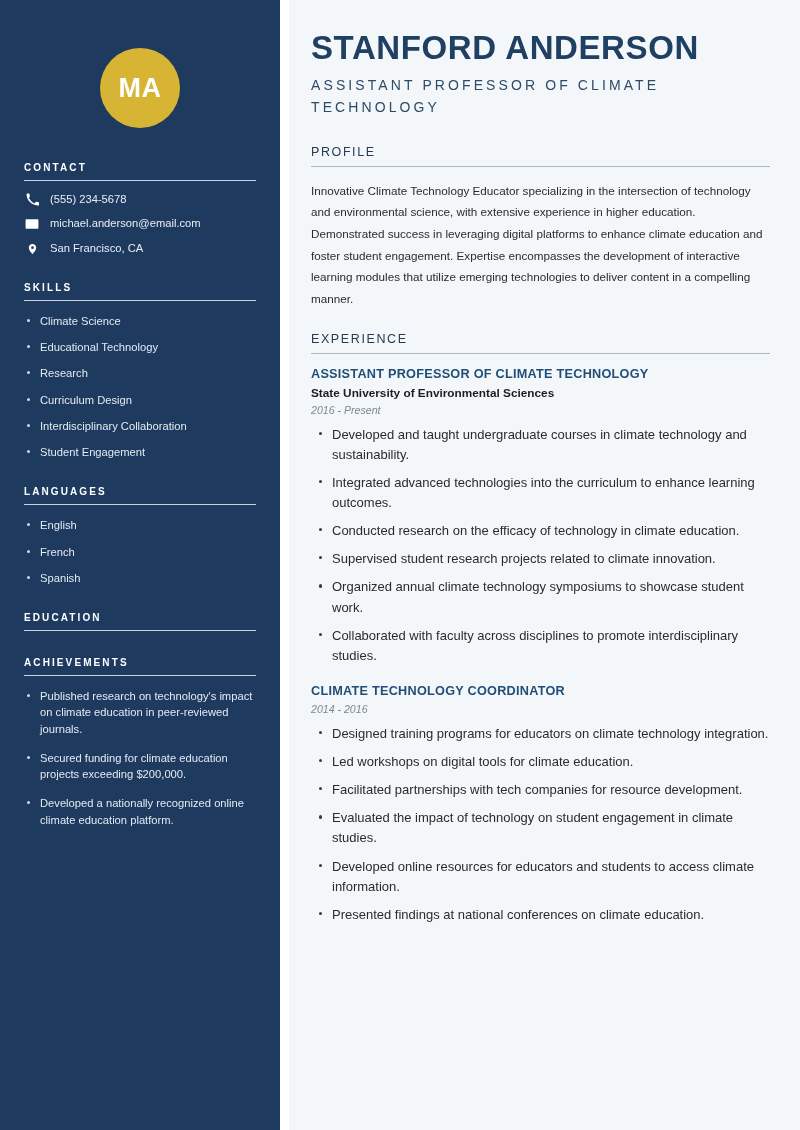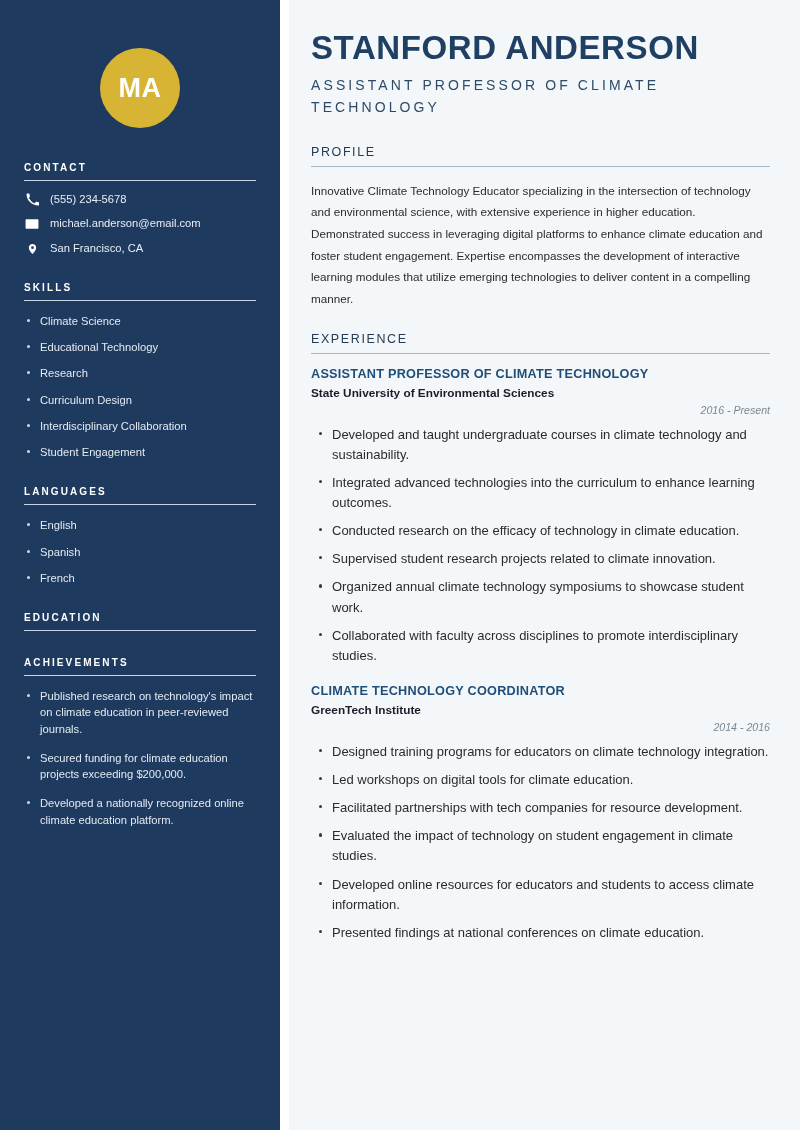--- a/index.html
+++ b/index.html
@@ -184,21 +184,20 @@
     font-size: 11.8px;
     font-weight: bold;
     color: #1b1b2a;
     margin: 0 0 4px 0;
   }
   .exp-dates {
     font-size: 10.6px;
     font-style: italic;
     color: #7b8794;
     margin: 0 0 9px 0;
-    text-align: right;
   }
   .exp-bullets {
     list-style: none;
     margin: 0;
     padding: 0;
   }
   .exp-bullets li {
     position: relative;
     padding-left: 21px;
     margin-bottom: 8px;
@@ -270,22 +269,22 @@
         <li>Interdisciplinary Collaboration</li>
         <li>Student Engagement</li>
       </ul>
     </section>
 
     <section class="side-section">
       <h2 class="side-heading">LANGUAGES</h2>
       <div class="side-rule"></div>
       <ul class="side-bullets">
         <li>English</li>
+        <li>French</li>
         <li>Spanish</li>
-        <li>French</li>
       </ul>
     </section>
 
     <section class="side-section">
       <h2 class="side-heading">EDUCATION</h2>
       <div class="side-rule"></div>
     </section>
 
     <section class="side-section">
       <h2 class="side-heading">ACHIEVEMENTS</h2>
@@ -325,21 +324,20 @@
           <li>Integrated advanced technologies into the curriculum to enhance learning outcomes.</li>
           <li>Conducted research on the efficacy of technology in climate education.</li>
           <li>Supervised student research projects related to climate innovation.</li>
           <li>Organized annual climate technology symposiums to showcase student work.</li>
           <li>Collaborated with faculty across disciplines to promote interdisciplinary studies.</li>
         </ul>
       </div>
 
       <div class="exp-entry">
         <h3 class="exp-title">CLIMATE TECHNOLOGY COORDINATOR</h3>
-        <div class="exp-company">GreenTech Institute</div>
         <div class="exp-dates">2014 - 2016</div>
         <ul class="exp-bullets">
           <li>Designed training programs for educators on climate technology integration.</li>
           <li>Led workshops on digital tools for climate education.</li>
           <li>Facilitated partnerships with tech companies for resource development.</li>
           <li>Evaluated the impact of technology on student engagement in climate studies.</li>
           <li>Developed online resources for educators and students to access climate information.</li>
           <li>Presented findings at national conferences on climate education.</li>
         </ul>
       </div>

